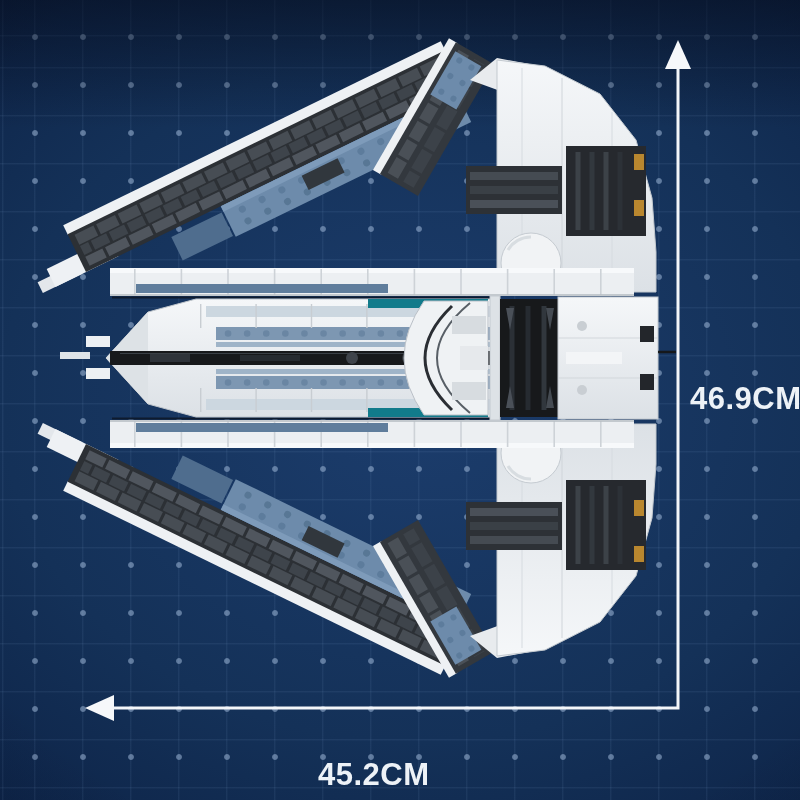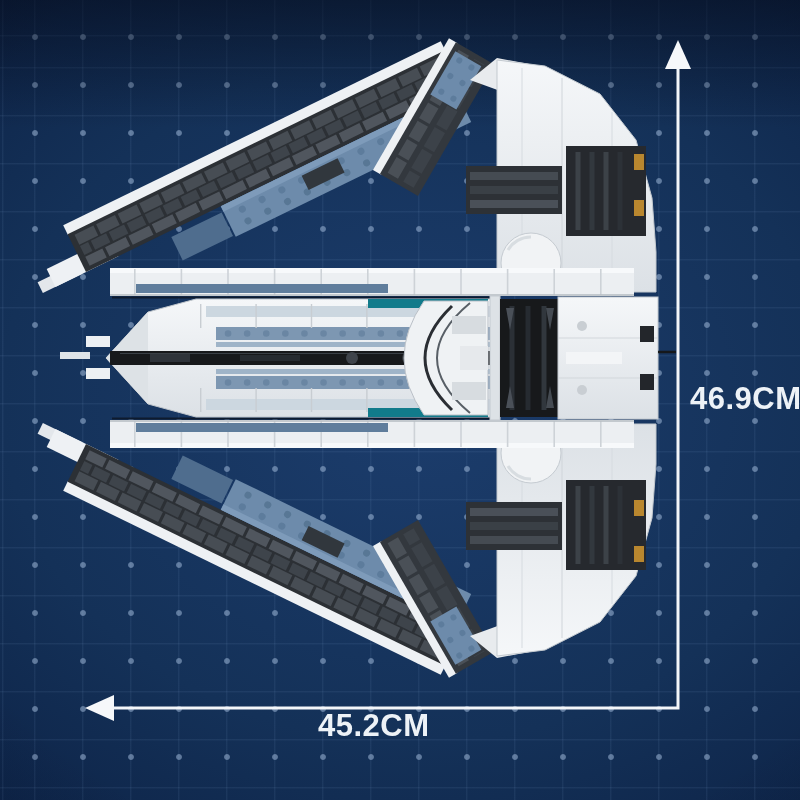--- a/index.html
+++ b/index.html
@@ -18,21 +18,21 @@
       radial-gradient(115% 95% at 52% 50%, #1c3d6d 0%, #143158 45%, #0d2347 72%, #081830 100%);
     background-size:auto,auto,48px 48px,auto,auto,auto;
     background-position:0 0,0 0,11px 13px,0 36.3px,34.3px 0,0 0;
   }
   svg.art{position:absolute;inset:0;}
   .dim-label{
     position:absolute;color:#edf2f7;font-weight:700;font-size:31px;
     letter-spacing:.5px;white-space:nowrap;
   }
   .dim-v{left:690px;top:381px;}
-  .dim-h{left:318px;top:708px;}
+  .dim-h{left:318px;top:757px;}
 </style>
 </head>
 <body>
 
 <div class="stage">
   <div class="bg"></div>
 
   <svg class="art" viewBox="0 0 800 800">
     <defs>
       <linearGradient id="gWhite" x1="0" y1="0" x2="0" y2="1">

